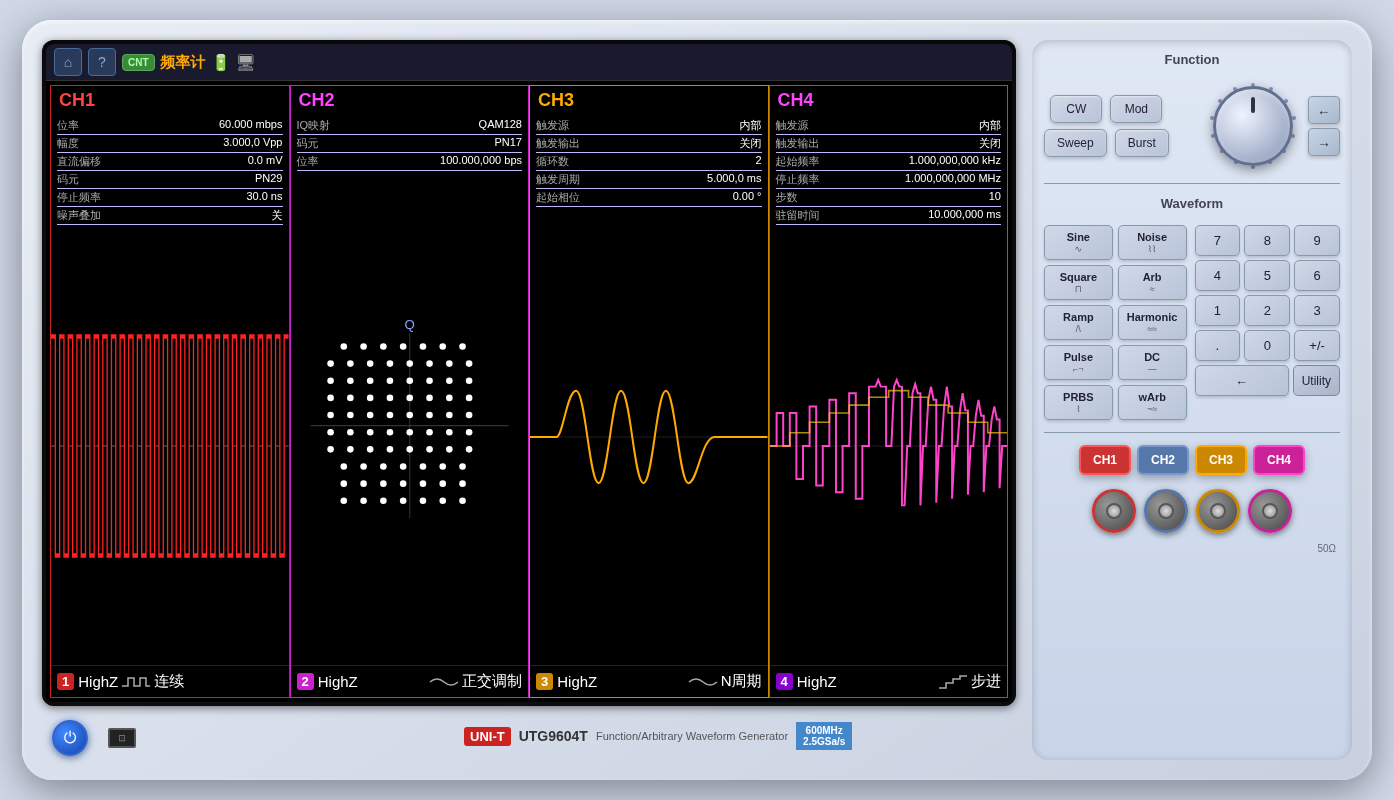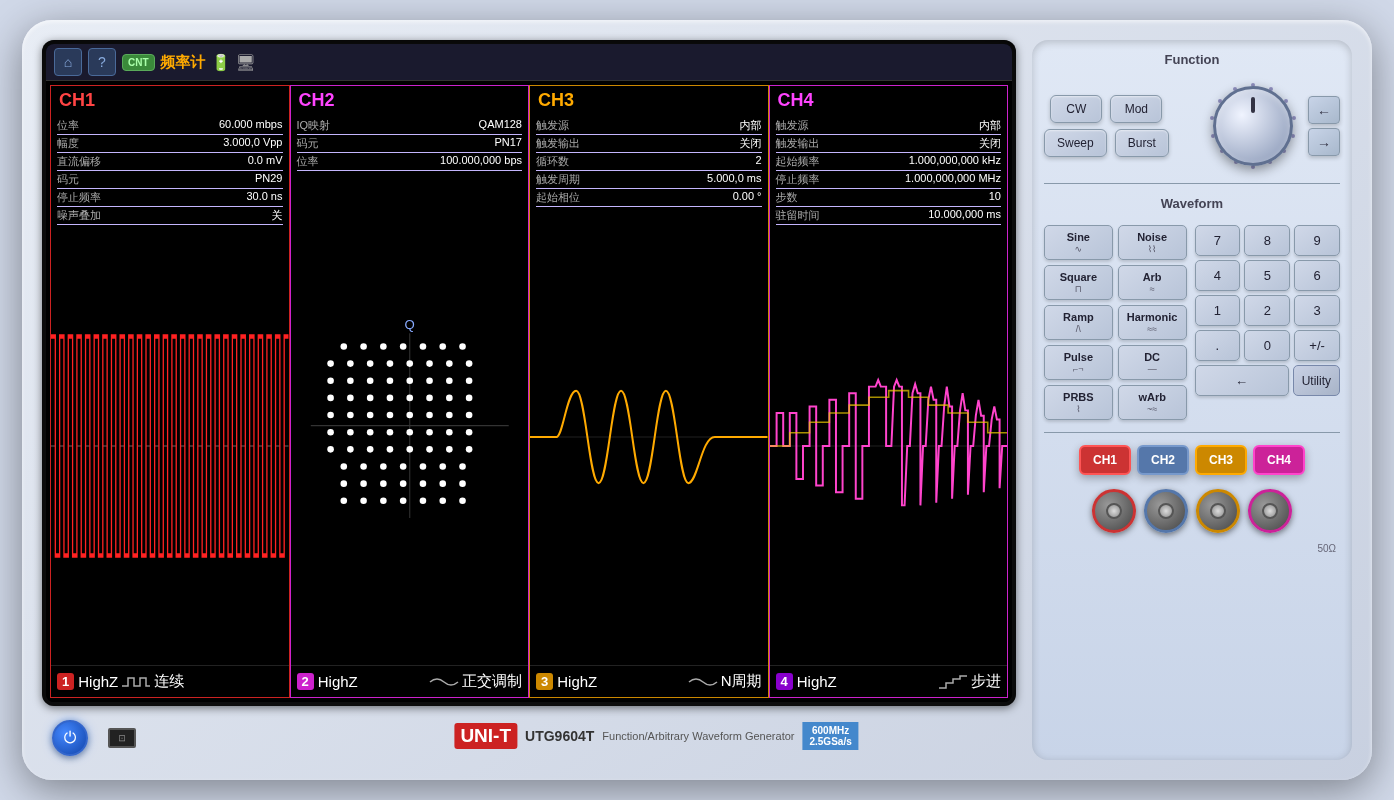--- a/index.html
+++ b/index.html
@@ -496,21 +496,21 @@
       display: flex;
       align-items: center;
       gap: 8px;
     }
 
     .unit-t {
       background: #cc2222;
       color: white;
       padding: 2px 6px;
       border-radius: 3px;
-      font-size: 19px;
+      font-size: 13px;
       font-weight: bold;
     }
 
     .model-name {
       color: #333;
       font-size: 14px;
       font-weight: bold;
     }
 
     .model-desc {

